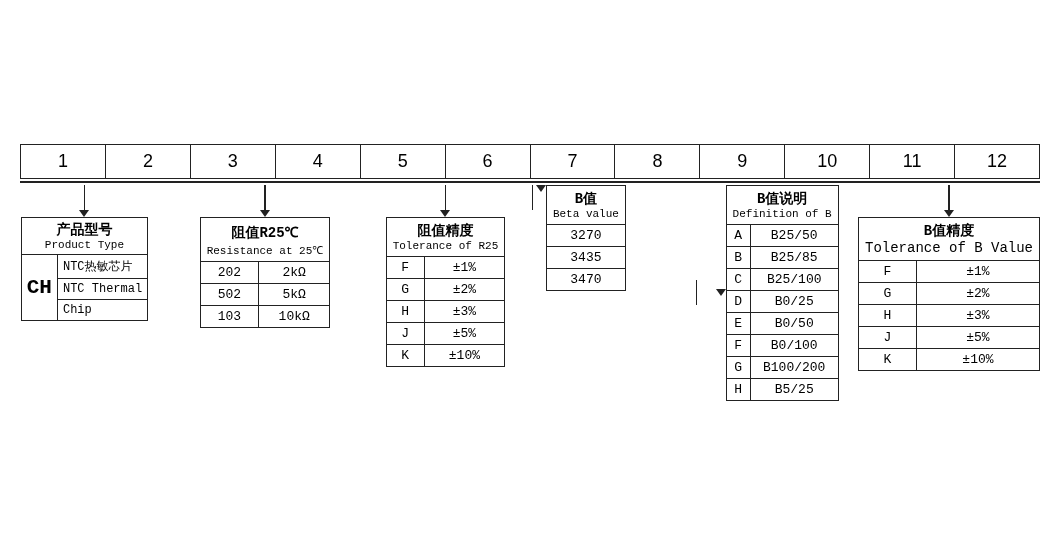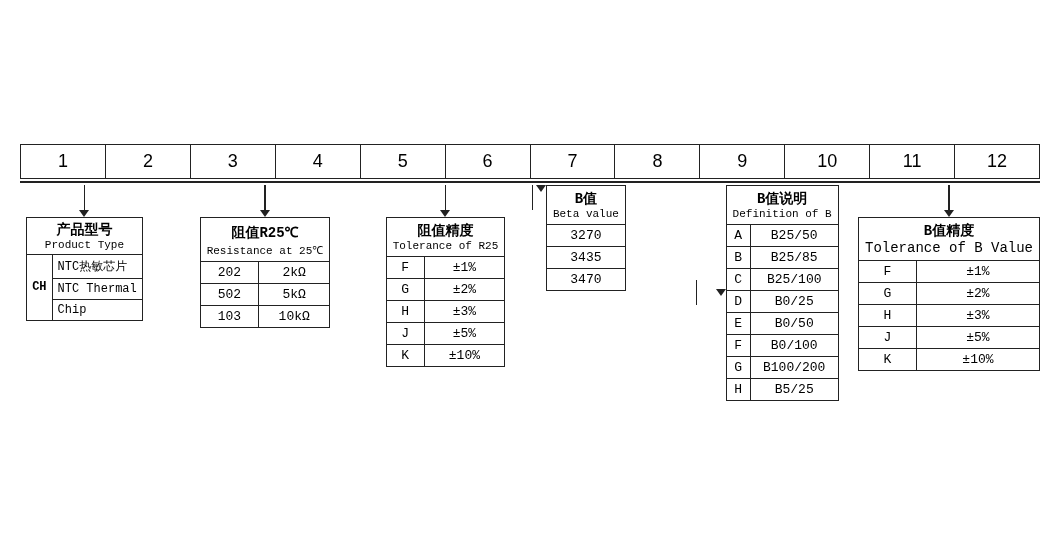--- a/index.html
+++ b/index.html
@@ -108,21 +108,21 @@
 
       <table class="product-table">
         <tbody>
             <tr>
           <td colspan="2" class="product-header">
             <div class="header-cn">产品型号</div>
             <div class="header-en">Product Type</div>
           </td>
         </tr>
         <tr>
-          <td rowspan="3" style="font-size:12px;font-weight:bold;vertical-align:middle;">CH</td>
+          <td rowspan="3" style="font-size:21px;font-weight:bold;vertical-align:middle;">CH</td>
           <td style="font-size:12px;text-align:left;">NTC热敏芯片</td>
         </tr>
         <tr>
           <td style="font-size:12px;text-align:left;">NTC Thermal</td>
         </tr>
         <tr>
           <td style="font-size:12px;text-align:left;">Chip</td>
         </tr>
       </tbody>
         </table>

